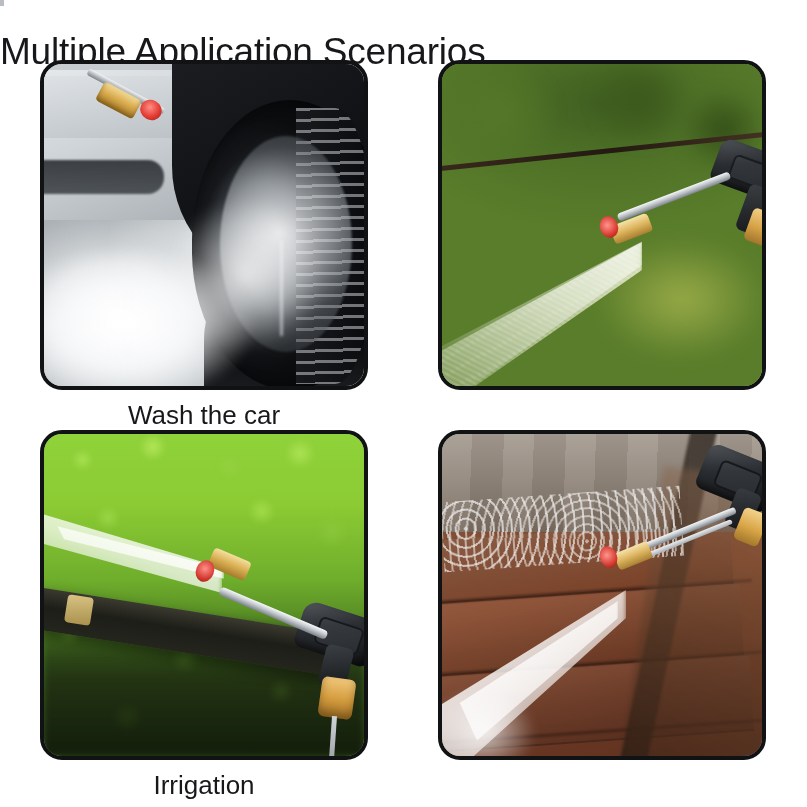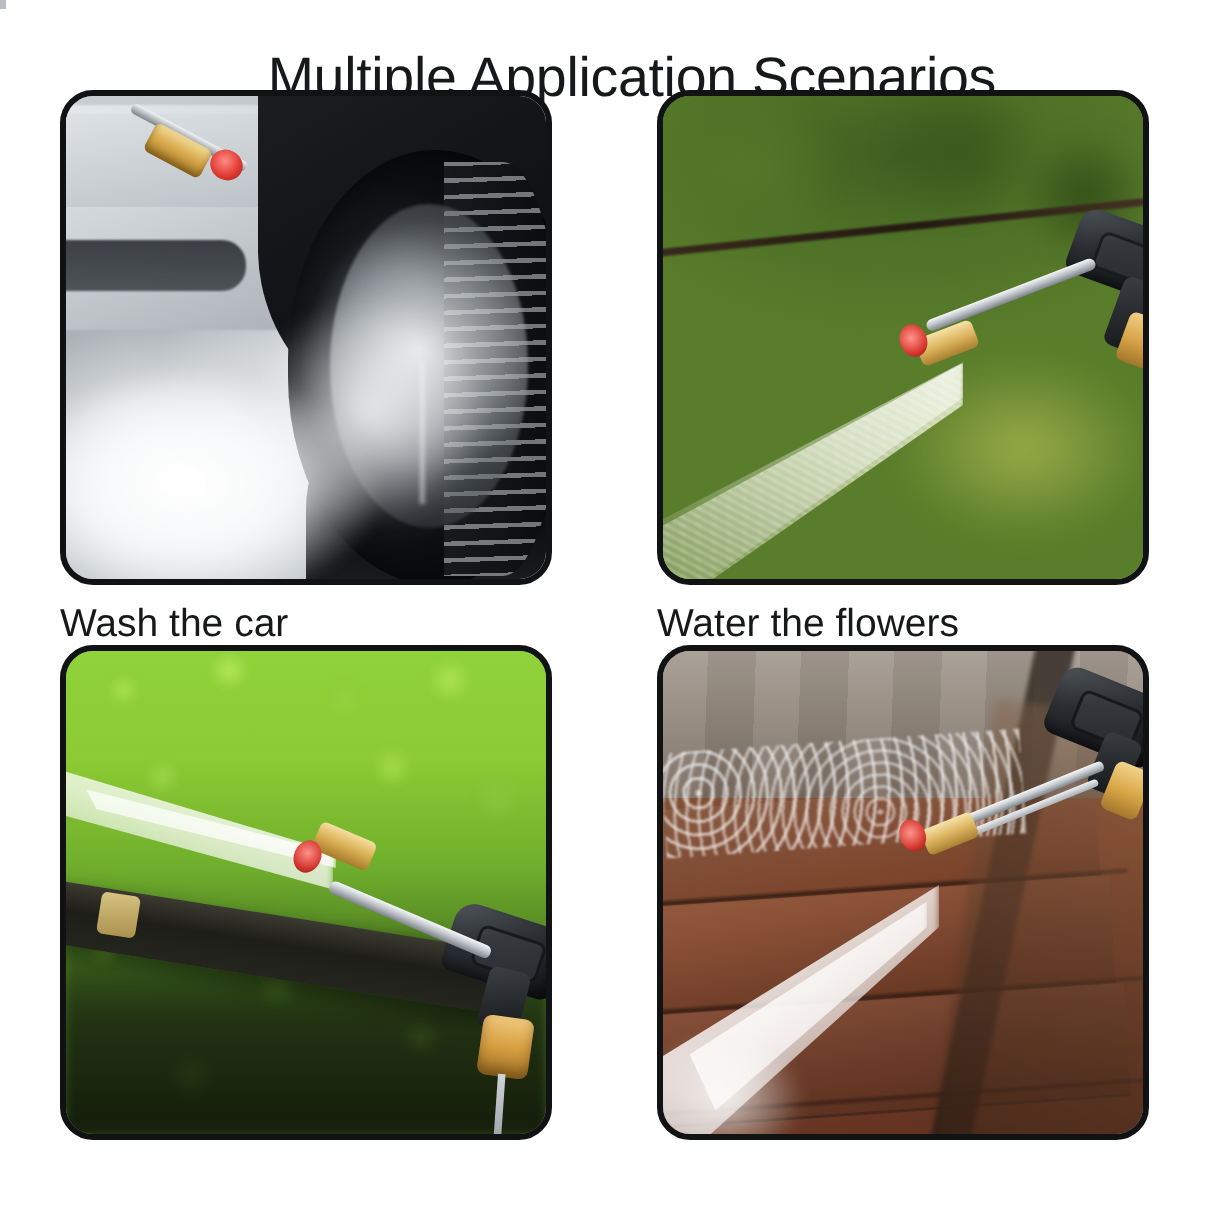--- a/index.html
+++ b/index.html
@@ -21,21 +21,21 @@
     height: 807px;
     background: #ffffff;
   }
 
   
   .page-title {
     position: absolute;
     top: 2px;
     left: 0;
     width: 664px;
-    text-align: right;
+    text-align: left;
     font-size: 37px;
     line-height: 50px;
     font-weight: 500;
     letter-spacing: -0.2px;
     color: #17181a;
     white-space: nowrap;
   }
 
   
   .scenario-grid {
@@ -67,20 +67,21 @@
   .photo-stage {
     position: absolute;
     inset: 0;
     overflow: hidden;
   }
   .photo-stage > * { position: absolute; }
 
   .card-caption {
     margin-top: 8px;
     width: 328px;
+    text-align: center;
     font-size: 26px;
     line-height: 34px;
     font-weight: 500;
     color: #17181a;
     white-space: nowrap;
   }
 
   
   .p1-bg {
     inset: 0;
@@ -544,21 +545,20 @@
           <div class="p2-spray2"></div>
           <div class="p2-gun"></div>
           <div class="p2-gun-panel"></div>
           <div class="p2-grip"></div>
           <div class="p2-hosefit"></div>
           <div class="p2-lance"></div>
           <div class="p2-collar"></div>
           <div class="p2-tip"></div>
         </div>
       </div>
-      <div class="card-caption">Water the flowers</div>
     </div>
 
     <div class="scenario-card card-col-left card-row-bottom">
       <div class="photo-frame">
         <div class="photo-stage">
           <div class="p3-bg"></div>
           <div class="p3-foliage"></div>
           <div class="p3-soil"></div>
           <div class="p3-beam"></div>
           <div class="p3-beamcap"></div>
@@ -567,20 +567,21 @@
           <div class="p3-gun"></div>
           <div class="p3-gun-panel"></div>
           <div class="p3-grip"></div>
           <div class="p3-hosefit"></div>
           <div class="p3-hose"></div>
           <div class="p3-lance"></div>
           <div class="p3-collar"></div>
           <div class="p3-tip"></div>
         </div>
       </div>
+      <div class="card-caption">Irrigation</div>
     </div>
 
     <div class="scenario-card card-col-right card-row-bottom">
       <div class="photo-frame">
         <div class="photo-stage">
           <div class="p4-bg"></div>
           <div class="p4-stone-top"></div>
           <div class="p4-brick p4-b1"></div>
           <div class="p4-brick p4-b2"></div>
           <div class="p4-brick p4-b3"></div>

